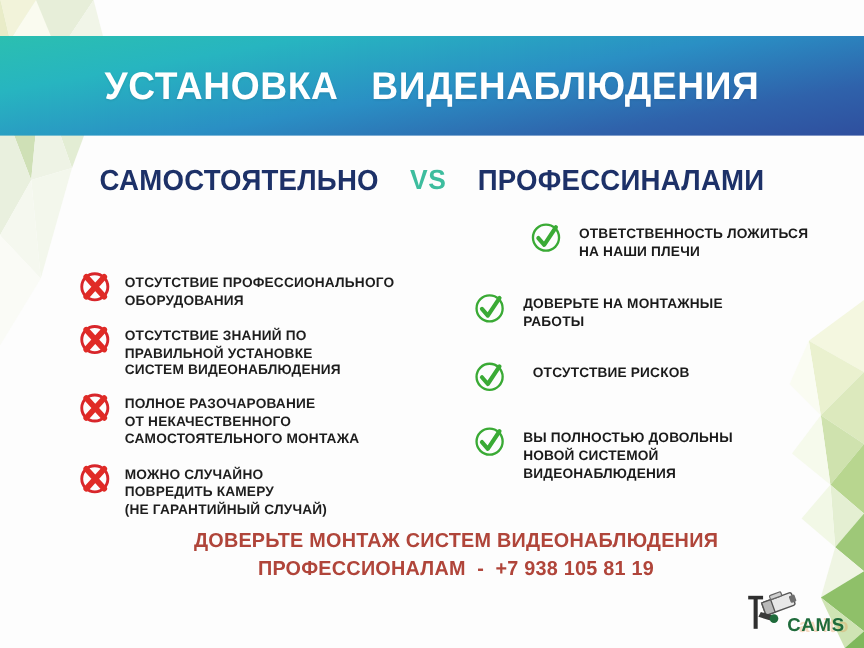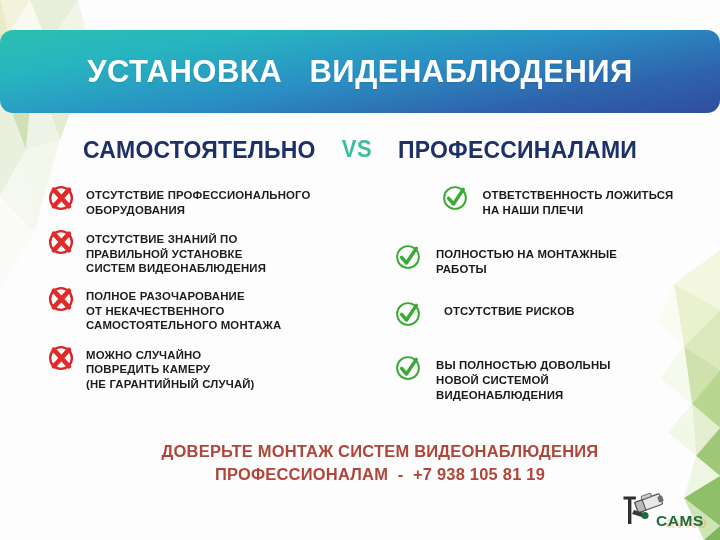--- a/index.html
+++ b/index.html
@@ -51,21 +51,20 @@
     position: absolute;
     left: 0;
     top: 30px;
     width: 720px;
     height: 83px;
     background: linear-gradient(170deg, #2bbfb0 0%, #27b5c0 22%, #2a8fc4 52%, #2f62ab 80%, #2f4f9e 100%);
     z-index: 4;
     display: flex;
     align-items: center;
     justify-content: center;
-    border-radius: 13px;
   }
   #banner-title {
     color: #ffffff;
     font-size: 31px;
     font-weight: 700;
     letter-spacing: 0.5px;
     white-space: pre;
     text-shadow: 0 1px 2px rgba(0,0,0,0.10);
     font-family: "Liberation Sans", "DejaVu Sans", sans-serif;
     transform: scaleY(1.04);
@@ -108,21 +107,22 @@
     width: 720px;
     height: 235px;
     z-index: 5;
     display: flex;
   }
   .column {
     box-sizing: border-box;
   }
   #col-left {
     width: 385px;
-    padding-left: 46px;
+    padding-left: 64px;
+    margin-top: 41px;
   }
   #col-right {
     width: 335px;
     padding-left: 8px;
   }
 
   .item {
     display: flex;
     align-items: flex-start;
   }
@@ -300,21 +300,21 @@
         </svg>
         <div class="item-text">ОТВЕТСТВЕННОСТЬ ЛОЖИТЬСЯ
 НА НАШИ ПЛЕЧИ</div>
       </div>
 
       <div class="item">
         <svg class="item-icon" viewBox="0 0 40 40">
           <circle cx="20" cy="20" r="14.5" fill="none" stroke="#3aaa35" stroke-width="2.6"></circle>
           <path d="M11.5 20.5 L18 28 L31 8.5" fill="none" stroke="#3aaa35" stroke-width="4.6" stroke-linecap="round" stroke-linejoin="round"></path>
         </svg>
-        <div class="item-text">ПОЛНОСТЬЮ НА МОНТАЖНЫЕ
+        <div class="item-text">ДОВЕРЬТЕ НА МОНТАЖНЫЕ
 РАБОТЫ</div>
       </div>
 
       <div class="item">
         <svg class="item-icon" viewBox="0 0 40 40">
           <circle cx="20" cy="20" r="14.5" fill="none" stroke="#3aaa35" stroke-width="2.6"></circle>
           <path d="M11.5 20.5 L18 28 L31 8.5" fill="none" stroke="#3aaa35" stroke-width="4.6" stroke-linecap="round" stroke-linejoin="round"></path>
         </svg>
         <div class="item-text indented">ОТСУТСТВИЕ РИСКОВ</div>
       </div>

